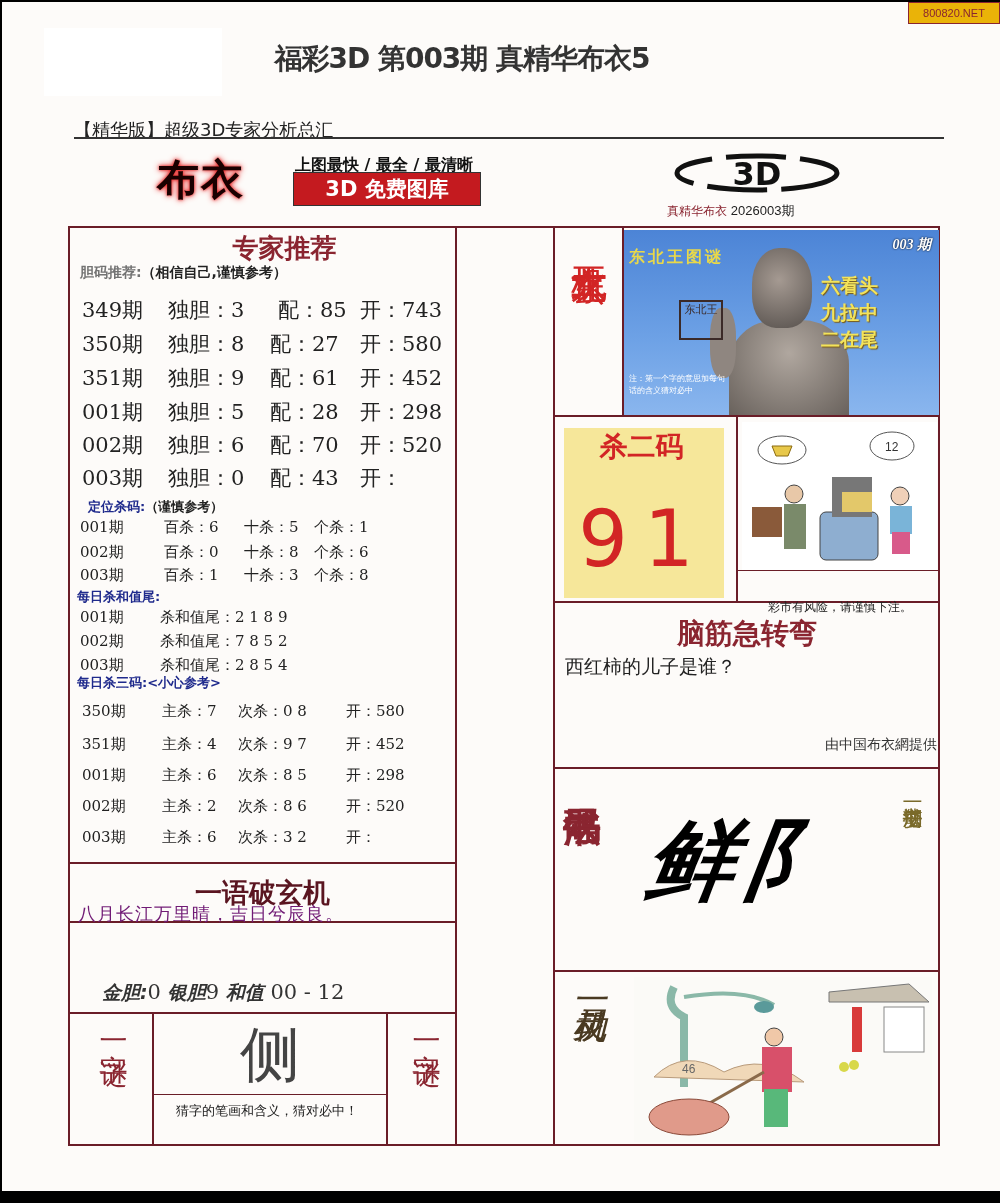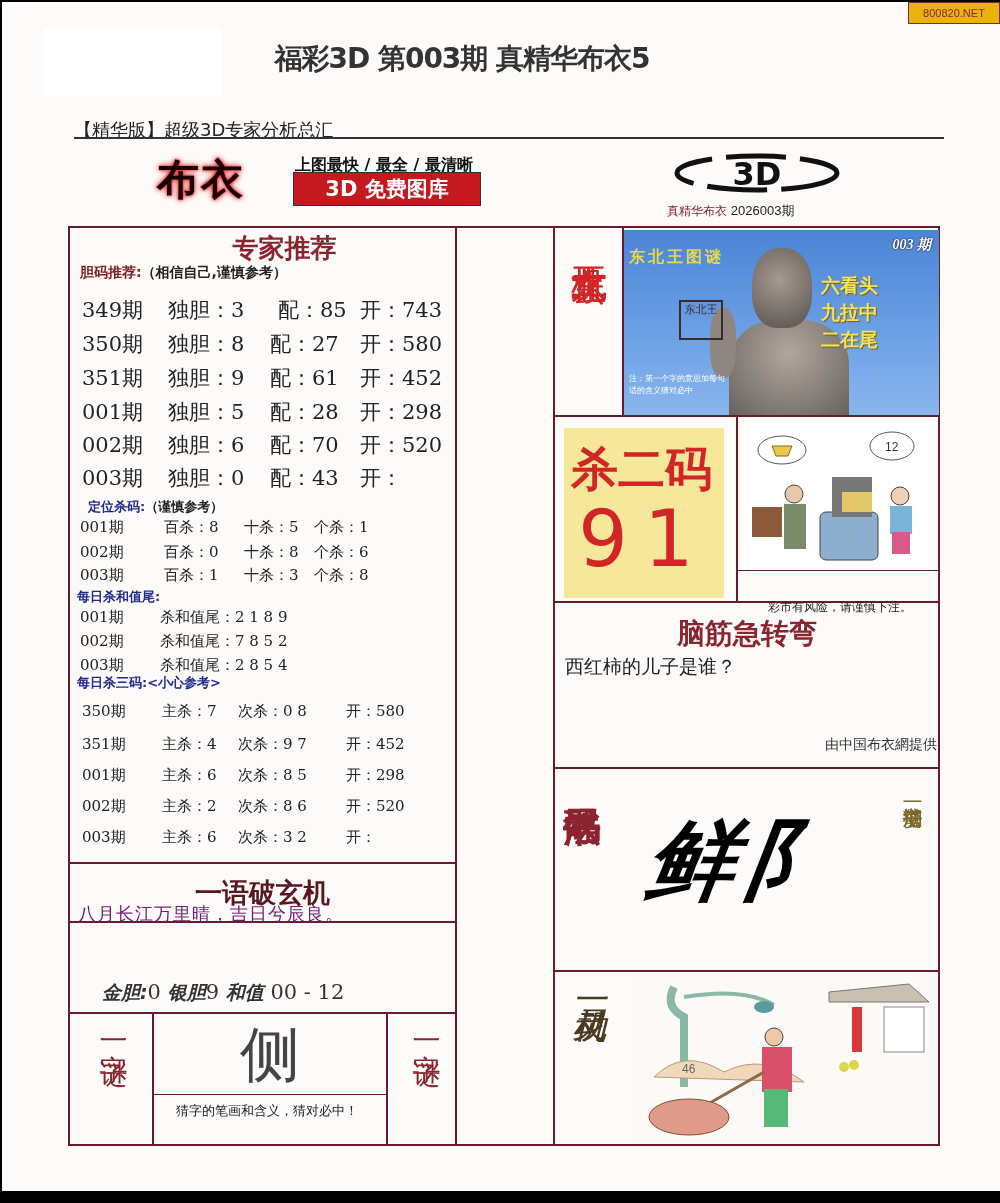--- a/index.html
+++ b/index.html
@@ -72,21 +72,21 @@
   .buddha-title { position:absolute; left:5px; top:5px; color:#e8d84a; font-family:"DejaVu Sans",sans-serif; font-size:16px; font-weight:bold; letter-spacing:3px;margin-top:12px; }
   .buddha-issue { position:absolute; right:8px; top:6px; color:#fff; font-family:"Liberation Serif",serif; font-style:italic; font-weight:bold; font-size:14px; text-shadow:0 0 2px #000;padding-left:38px; }
   .buddha-poem { position:absolute; left:197px; top:42px; color:#f3e35a; font-family:"DejaVu Sans",sans-serif; font-weight:bold; font-size:19px; line-height:27px; text-shadow:1px 1px 1px #7a5a10; }
   .buddha-note { position:absolute; left:5px; top:143px; color:#fff; font-size:8px; line-height:12px; width:100px; }
   .statue-head { position:absolute; left:128px; top:18px; width:60px; height:80px; border-radius:45% 45% 40% 40%; background:radial-gradient(circle at 45% 40%, #a59a92, #56504c); }
   .statue-body { position:absolute; left:105px; top:90px; width:120px; height:110px; border-radius:40% 40% 0 0; background:radial-gradient(circle at 50% 30%, #b0a79f, #5f5853); }
   .statue-hand { position:absolute; left:86px; top:78px; width:26px; height:70px; border-radius:40%; background:#8f8680; }
   .seal { position:absolute; left:55px; top:70px; width:40px; height:36px; border:2px solid #3b2a28; color:#3b2a28; font-size:11px; text-align:center; line-height:16px; }
 
   .kill-box { position:absolute; left:562px; top:426px; width:160px; height:170px; background:#f6e79a; }
-  .kill-title { position:absolute; left:0; width:155px; top:0; text-align:center; color:#d22525; font-family:"DejaVu Sans",sans-serif; font-weight:bold; font-size:47px;margin-top:10px; }
+  .kill-title { position:absolute; left:0; width:155px; top:0; text-align:center; color:#d22525; font-family:"DejaVu Sans",sans-serif; font-weight:bold; font-size:28px; }
   .kill-num { position:absolute; left:0; width:160px; top:66px; text-align:center; color:#d22525; font-family:"DejaVu Sans",sans-serif; font-size:78px; letter-spacing:16px; }
   .cartoon { position:absolute; left:740px; top:420px; width:195px; height:148px; background:#fff; }
   .risk-text { position:absolute; left:738px; top:570px; width:198px; font-size:12px; color:#222; text-indent:28px; line-height:15px;margin-top:28px; }
 
   .brain-title { position:absolute; left:555px; width:380px; top:613px; text-align:center; color:#8a2530; font-size:28px; font-weight:bold; }
   .brain-q { position:absolute; left:563px; top:652px; font-size:19px; color:#222; }
   .brain-src { position:absolute; right:63px; top:734px; font-size:14px; color:#333; }
 
   .calli-vert { color:#8a2530; font-family:"DejaVu Sans",sans-serif; font-weight:bold; font-size:38px; left:558px; top:776px; line-height:44px; }
   .calli-side { color:#7a6a2a; font-size:20px; left:898px; top:790px; line-height:26px; }
@@ -136,21 +136,21 @@
   <div class="frame-line" style="left:620px;top:224px;width:2px;height:190px;"></div>
   <div class="frame-line" style="left:553px;top:413px;width:385px;height:2px;"></div>
   <div class="frame-line" style="left:734px;top:413px;width:2px;height:187px;"></div>
   <div class="frame-line" style="left:736px;top:568px;width:200px;height:1px;"></div>
   <div class="frame-line" style="left:553px;top:599px;width:385px;height:2px;"></div>
   <div class="frame-line" style="left:553px;top:765px;width:385px;height:2px;"></div>
   <div class="frame-line" style="left:553px;top:968px;width:385px;height:2px;"></div>
 
   <div class="sec-title" style="left:68px;width:429px;top:229px;">专家推荐</div>
   <div class="blue-label" style="left:78px;top:262px;">
-    <span style="color:#7f1d1d">胆码推荐:</span><span>（相信自己,谨慎参考）</span>
+    <span style="color:#737373">胆码推荐:</span><span>（相信自己,谨慎参考）</span>
   </div>
 
   <div class="dan-row" style="top:294px;">
     <span style="left:0">349期</span>
     <span style="left:86px">独胆：3</span>
     <span style="left:196px">配：85</span>
     <span style="left:278px">开：743</span>
   </div>
   <div class="dan-row" style="top:328px;">
     <span style="left:0">350期</span>
@@ -181,21 +181,21 @@
     <span style="left:86px">独胆：0</span>
     <span style="left:188px">配：43</span>
     <span style="left:278px">开：</span>
   </div>
 
   <div class="blue-label" style="left:86px;top:496px;font-size:13px;">
     <span style="color:#1f2a8c">定位杀码:</span><span>（谨慎参考）</span>
   </div>
   <div class="small-row" style="top:516px;">
     <span style="left:0">001期</span>
-    <span style="left:84px">百杀：8</span>
+    <span style="left:84px">百杀：6</span>
     <span style="left:164px">十杀：5</span>
     <span style="left:234px">个杀：1</span>
   </div>
   <div class="small-row" style="top:541px;">
     <span style="left:0">002期</span>
     <span style="left:84px">百杀：0</span>
     <span style="left:164px">十杀：8</span>
     <span style="left:234px">个杀：6</span>
   </div>
   <div class="small-row" style="top:564px;">

